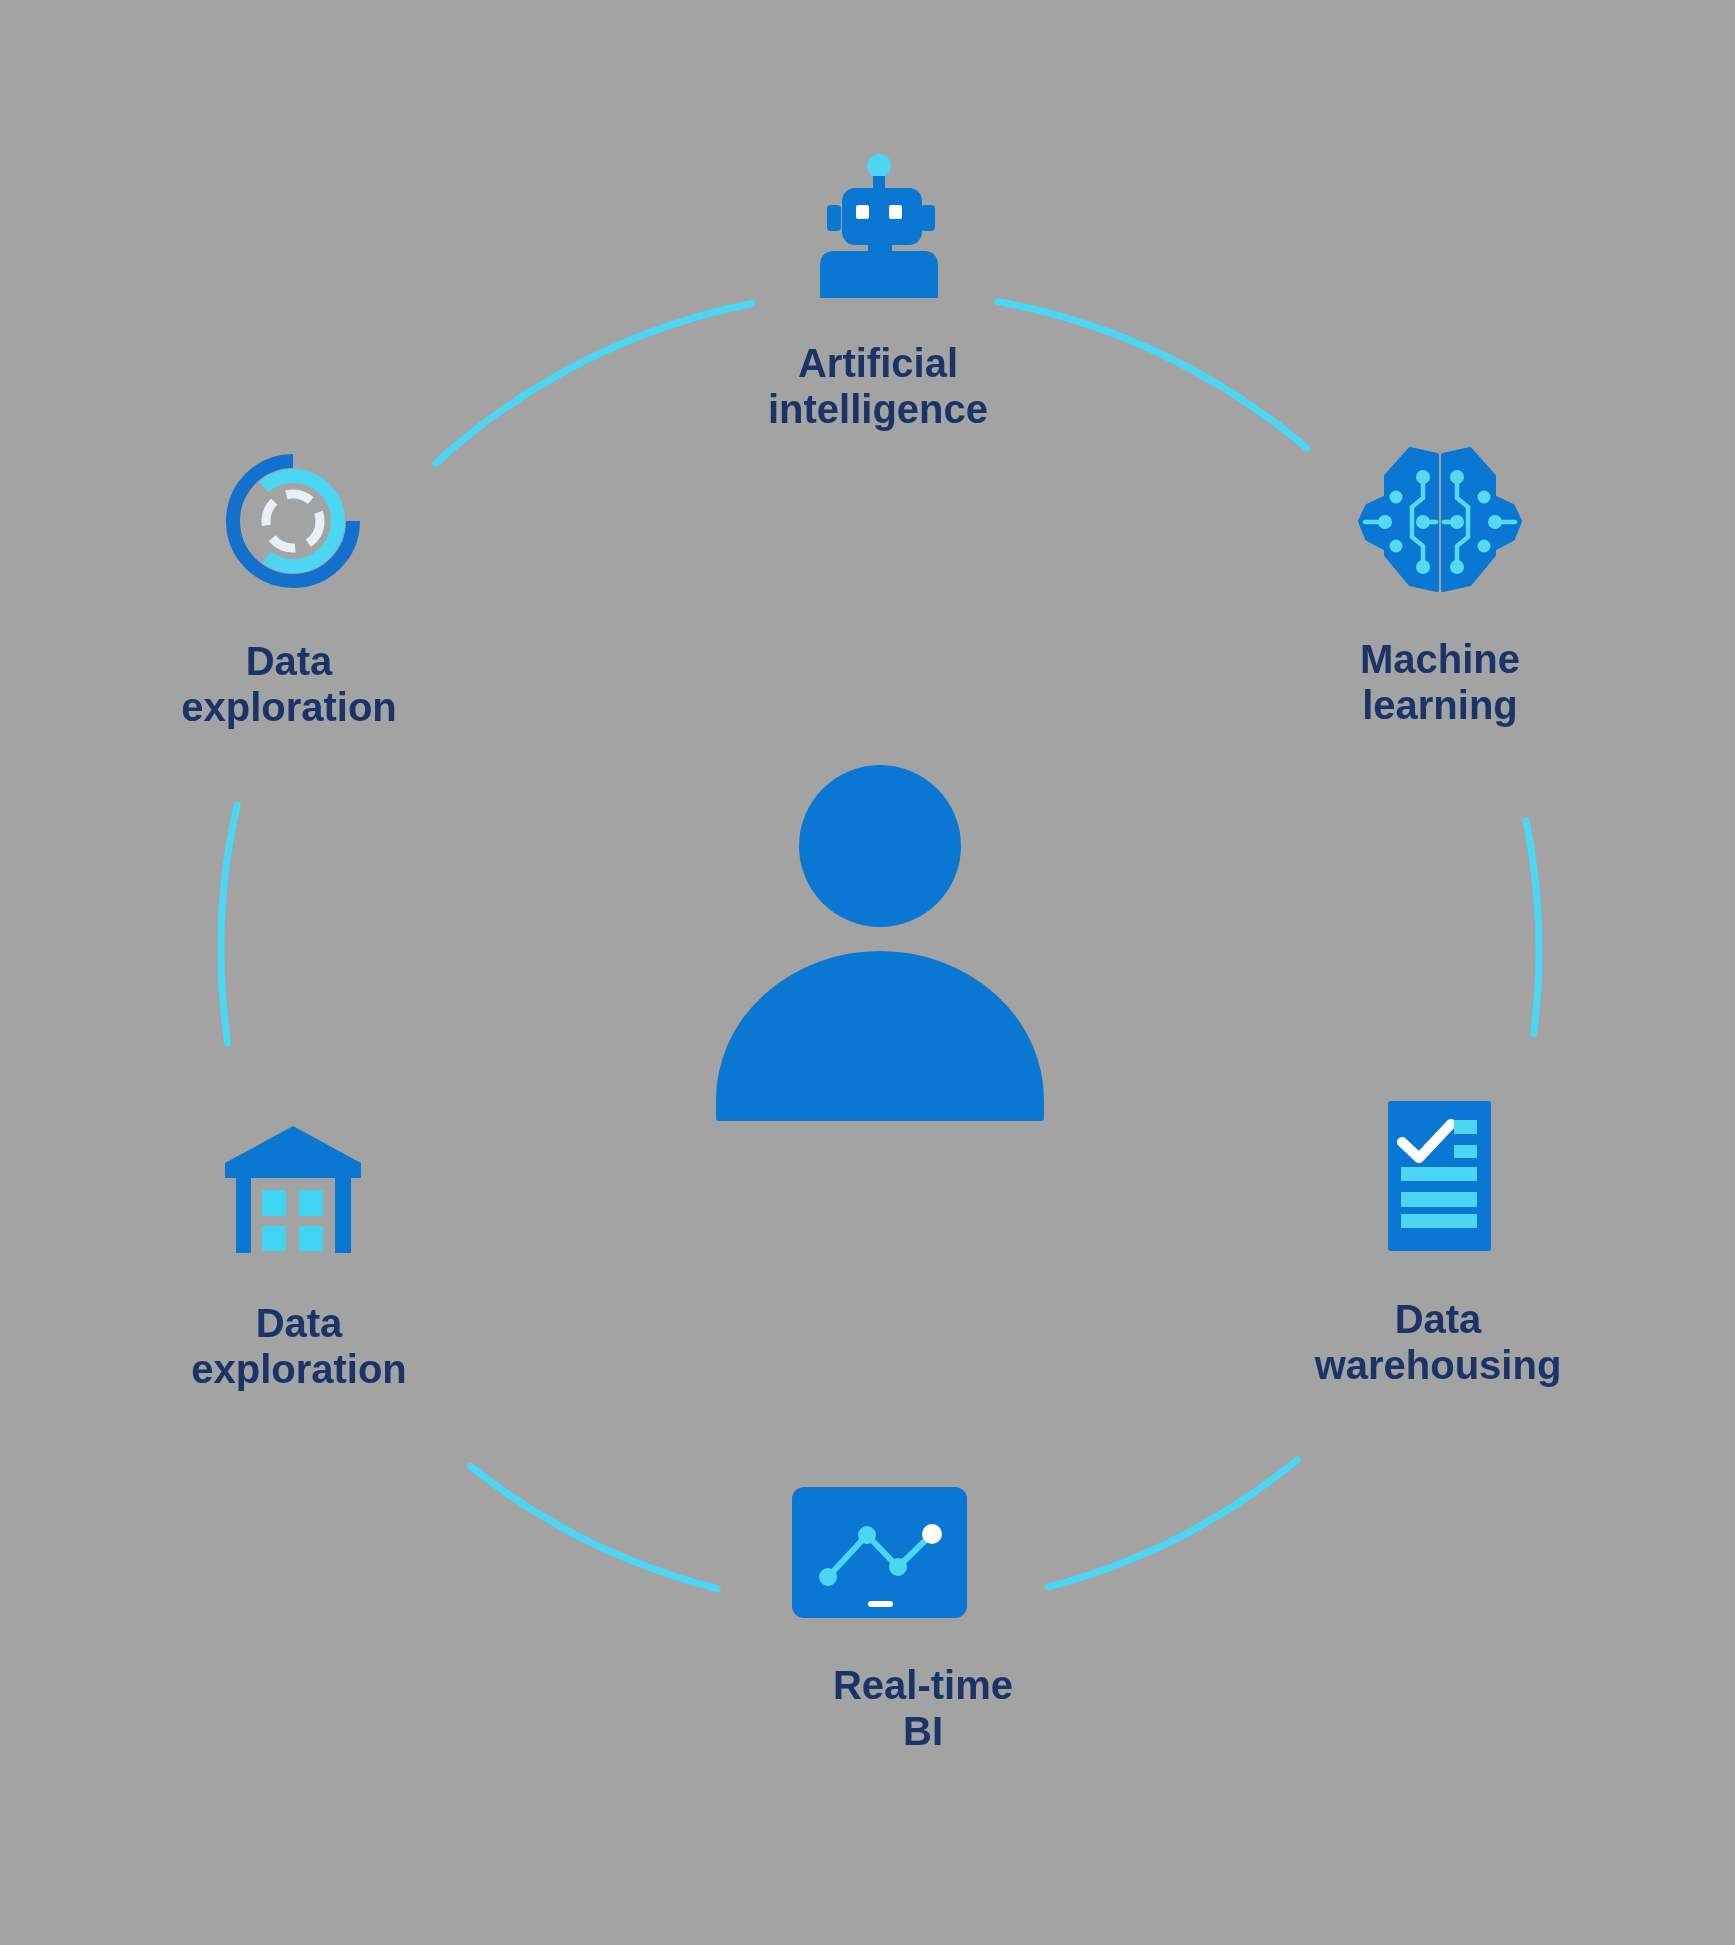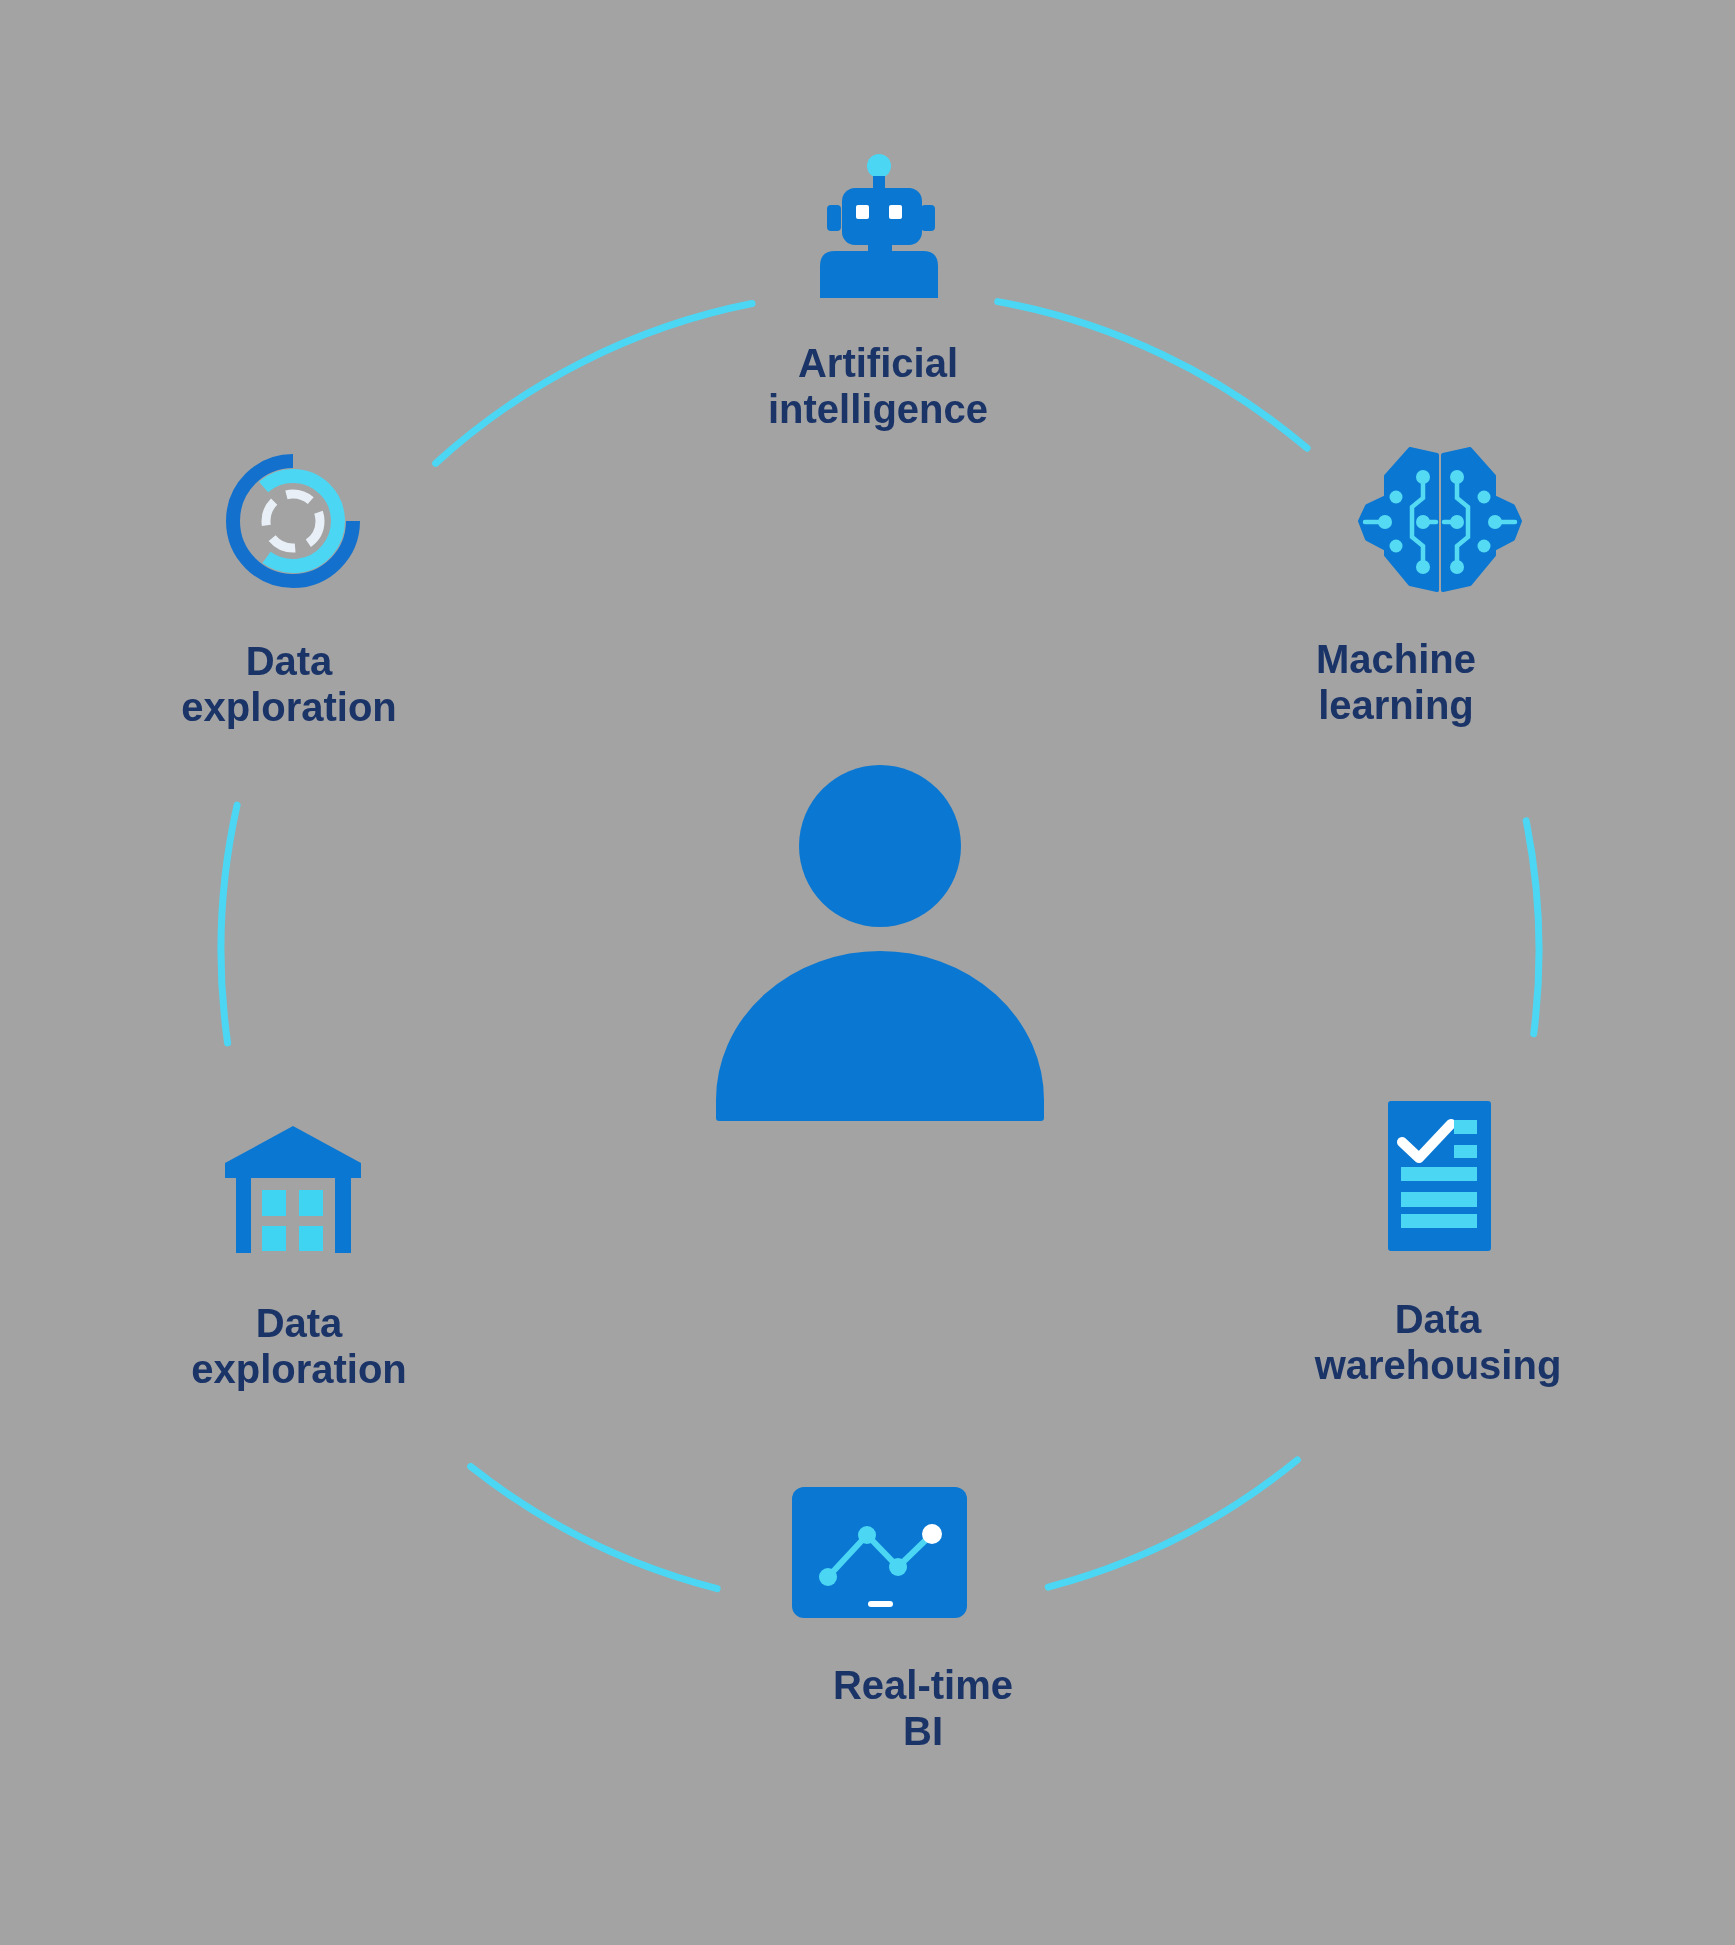--- a/index.html
+++ b/index.html
@@ -122,21 +122,21 @@
       <path d="M263.5,487 A45,45 0 1 1 266.5,557.4" stroke="#4bd7f4" stroke-width="14"></path>
       <path d="M353,521 A60,60 0 1 1 293,461" stroke="#1371cd" stroke-width="14"></path>
     </g>
   </svg>
 
   <div class="label" style="left:878px;top:340px">
     <div>Artificial</div>
     <div>intelligence</div>
   </div>
 
-  <div class="label" style="left:1396px;top:636px">
+  <div class="label" style="left:1440px;top:636px">
     <div>Machine</div>
     <div>learning</div>
   </div>
 
   <div class="label" style="left:1438px;top:1296px">
     <div>Data</div>
     <div>warehousing</div>
   </div>
 
   <div class="label" style="left:923px;top:1662px">

